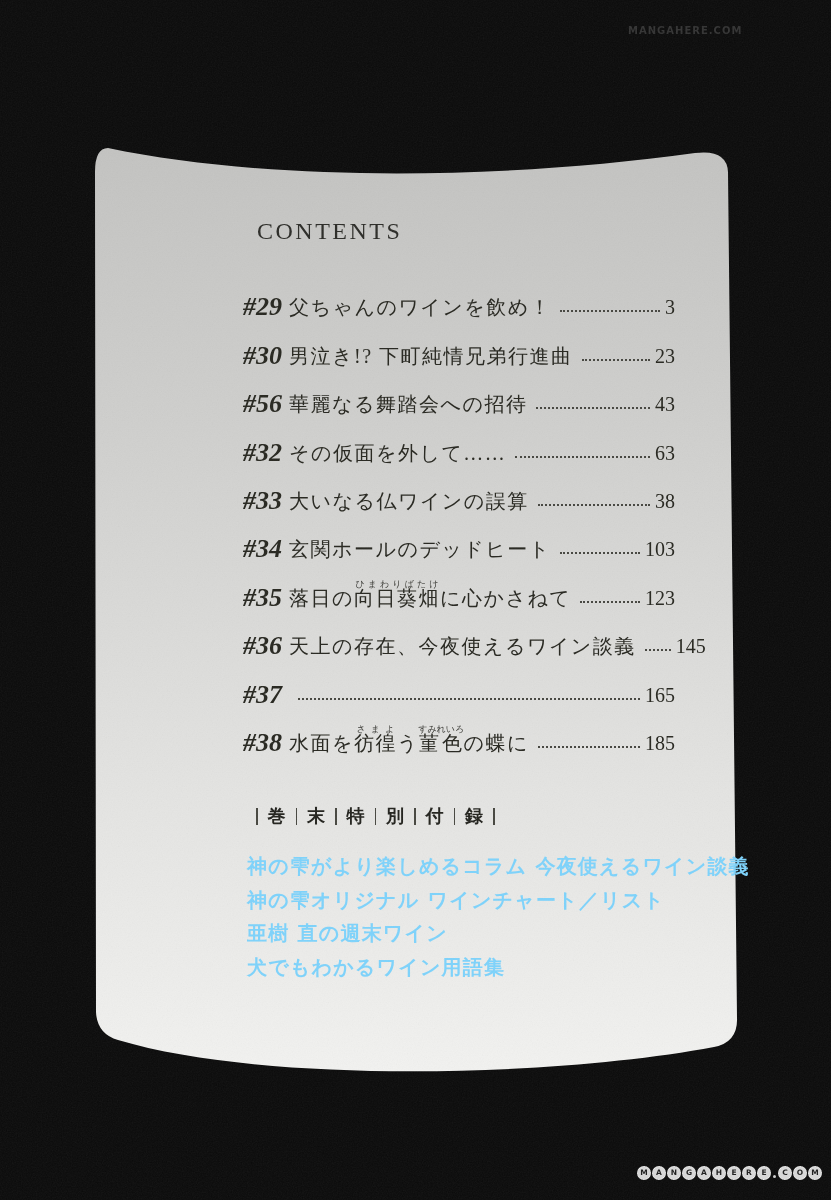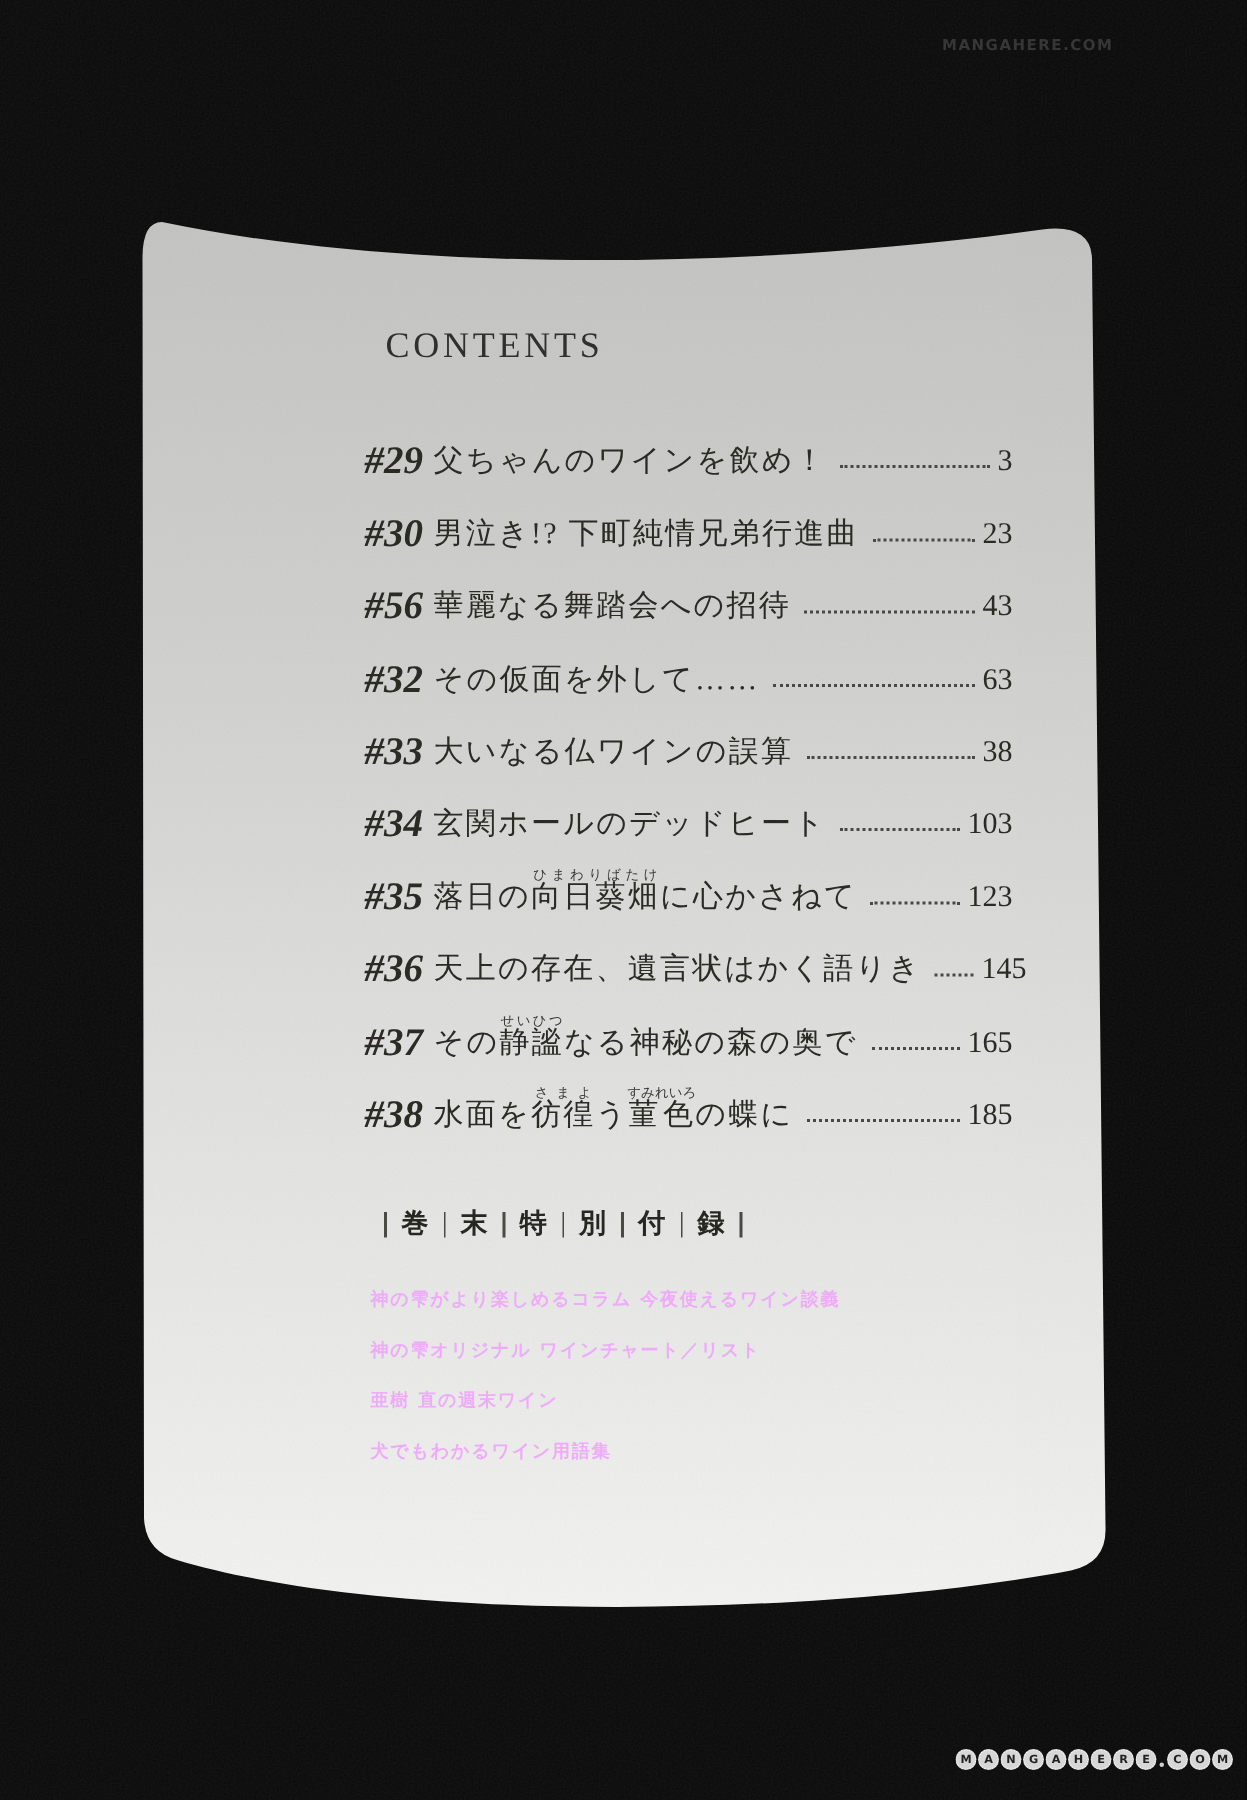--- a/index.html
+++ b/index.html
@@ -63,21 +63,21 @@
   }
   .appendix-header .hchar{
     font-size:18px;font-weight:bold;color:#22221d;line-height:24px;
   }
   .appendix-items{
     position:absolute;left:247px;top:850px;
   }
   .appendix-item{
     height:33.5px;display:flex;align-items:center;
     font-family:"DejaVu Sans","Liberation Sans",sans-serif;
-    font-size:12px;font-weight:bold;letter-spacing:1.2px;color:#f0abfc;
+    font-size:20px;font-weight:bold;letter-spacing:1.2px;color:#7dd3fc;
     white-space:nowrap;
   }
   
   .wm-top{
     position:absolute;left:628px;top:25px;
     font-family:"DejaVu Sans","Liberation Sans",sans-serif;
     font-size:10px;font-weight:bold;letter-spacing:1px;color:#323232;
   }
   .wm-bottom{
     position:absolute;right:9px;top:1166px;
@@ -164,27 +164,26 @@
         <span class="pg">103</span>
       </div>
       <div class="toc-row">
         <span class="no">#35</span>
         <span class="title">落日の<ruby>向日葵畑<rt>ひまわりばたけ</rt></ruby>に心かさねて</span>
         <span class="leader"></span>
         <span class="pg">123</span>
       </div>
       <div class="toc-row">
         <span class="no">#36</span>
-        <span class="title">天上の存在、遺言状はかく語りき</span>
+        <span class="title">天上の存在、今夜使えるワイン談義</span>
         <span class="leader"></span>
         <span class="pg">145</span>
       </div>
       <div class="toc-row">
         <span class="no">#37</span>
-        <span class="title">その<ruby>静謐<rt>せいひつ</rt></ruby>なる神秘の森の奥で</span>
         <span class="leader"></span>
         <span class="pg">165</span>
       </div>
       <div class="toc-row">
         <span class="no">#38</span>
         <span class="title">水面を<ruby>彷徨<rt>さまよ</rt></ruby>う<ruby>菫色<rt>すみれいろ</rt></ruby>の蝶に</span>
         <span class="leader"></span>
         <span class="pg">185</span>
       </div>
     </div>

